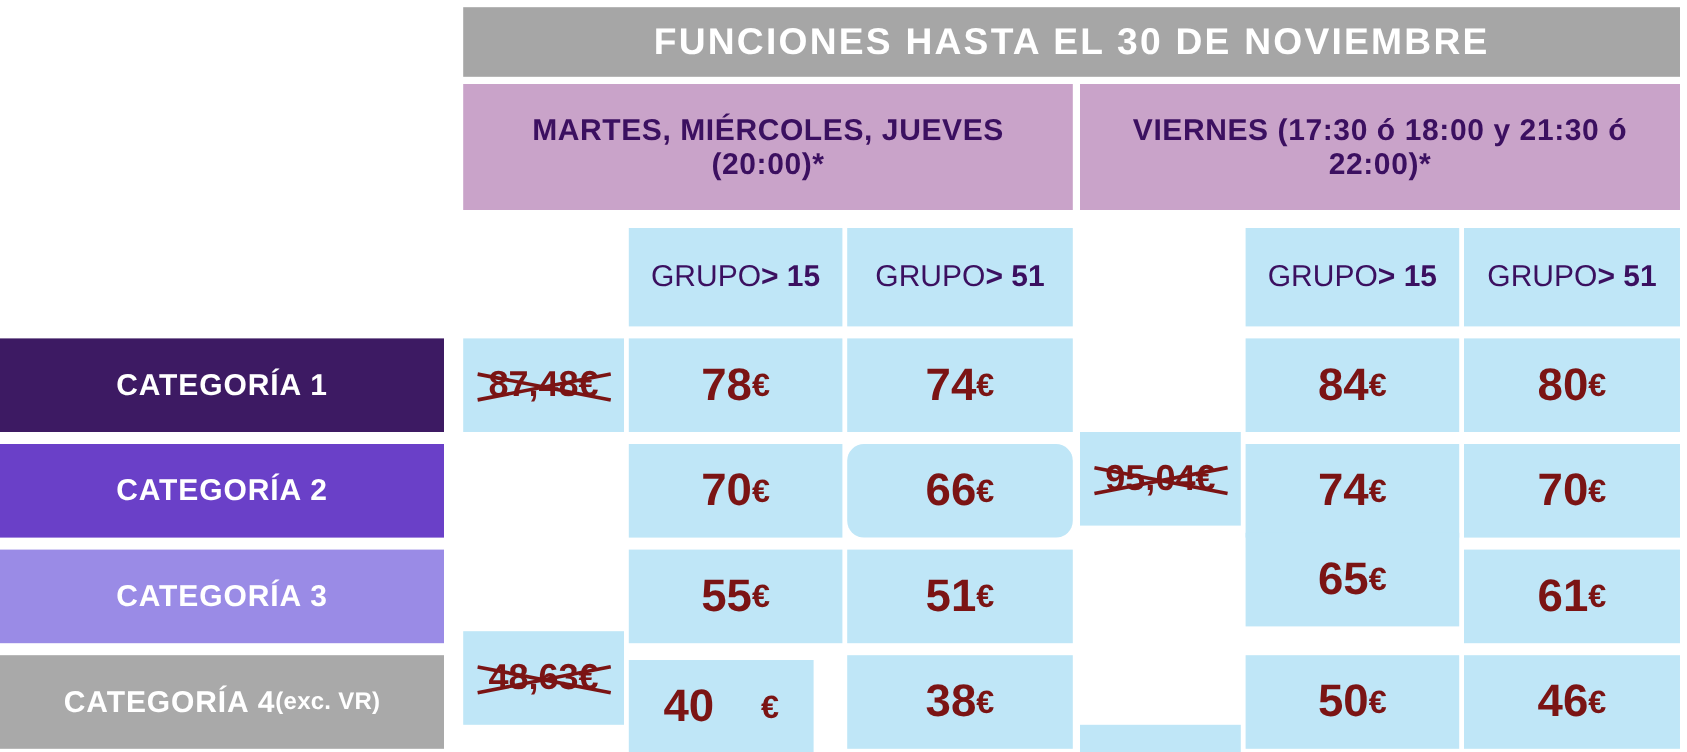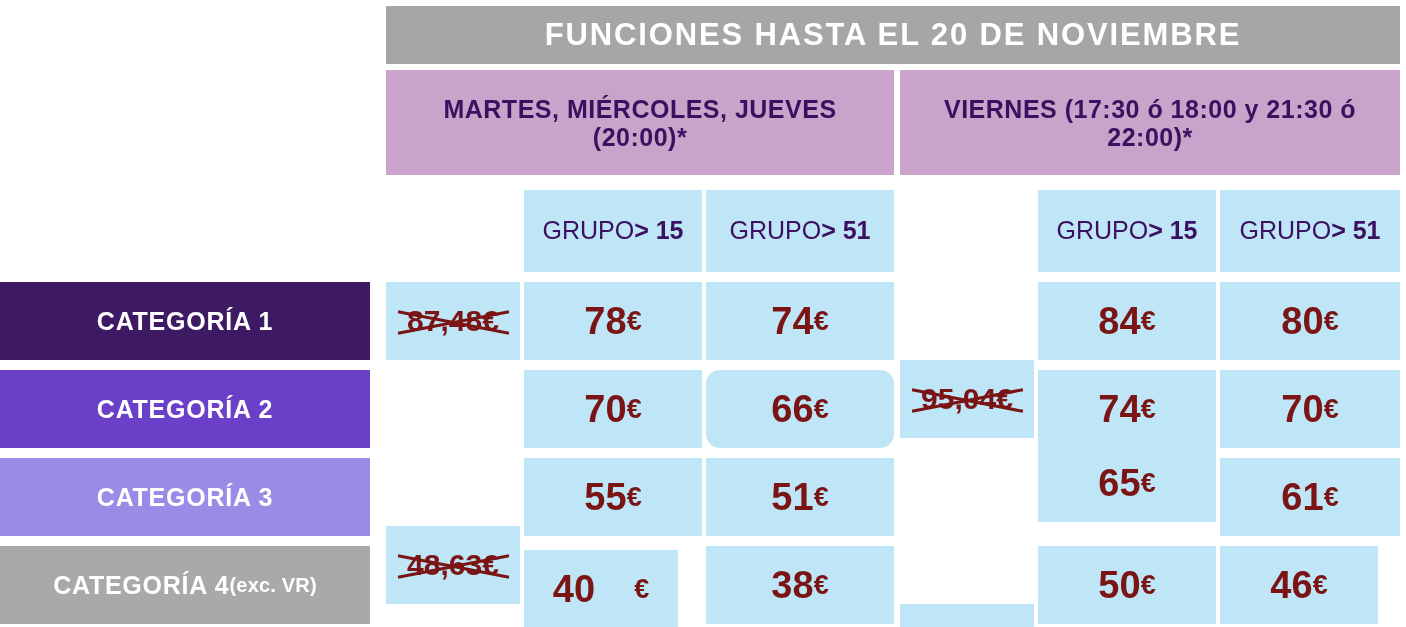--- a/index.html
+++ b/index.html
@@ -108,21 +108,21 @@
   .oldprice::before { transform: rotate(11deg); }
   .oldprice::after  { transform: rotate(-11deg); }
 
   .blank { background: #ffffff; }
 </style>
 </head>
 <body>
 
 <div id="sheet">
 
-  <div class="cell banner" style="left:386px; top:6px; width:1014px; height:58px;">FUNCIONES HASTA EL 20 DE NOVIEMBRE</div>
+  <div class="cell banner" style="left:386px; top:6px; width:1014px; height:58px;">FUNCIONES HASTA EL 30 DE NOVIEMBRE</div>
 
   <div class="cell dayhead" style="left:386px; top:70px; width:508px; height:105px;">MARTES, MIÉRCOLES, JUEVES (20:00)*</div>
   <div class="cell dayhead" style="left:900px; top:70px; width:500px; height:105px;">VIERNES (17:30 ó 18:00 y 21:30 ó 22:00)*</div>
 
   <div class="cell blank" style="left:386px; top:190px; width:134px; height:82px;"></div>
   <div class="cell grupo" style="left:524px; top:190px; width:178px; height:82px;">
     <span class="g1">GRUPO</span>
     <span class="g2">&gt; 15</span>
   </div>
   <div class="cell grupo" style="left:706px; top:190px; width:188px; height:82px;">
@@ -217,18 +217,18 @@
   </div>
   <div class="cell price" style="left:706px; top:546px; width:188px; height:78px;">
     <span>38</span>
       <span class="euro">€</span>
   </div>
 
   <div class="cell price" style="left:1038px; top:546px; width:178px; height:78px;">
     <span>50</span>
       <span class="euro">€</span>
   </div>
-  <div class="cell price" style="left:1220px; top:546px; width:158px; height:78px;">
+  <div class="cell price" style="left:1220px; top:546px; width:180px; height:78px;">
     <span>46</span>
       <span class="euro">€</span>
   </div>
 
 </div>
 
 </body></html>

